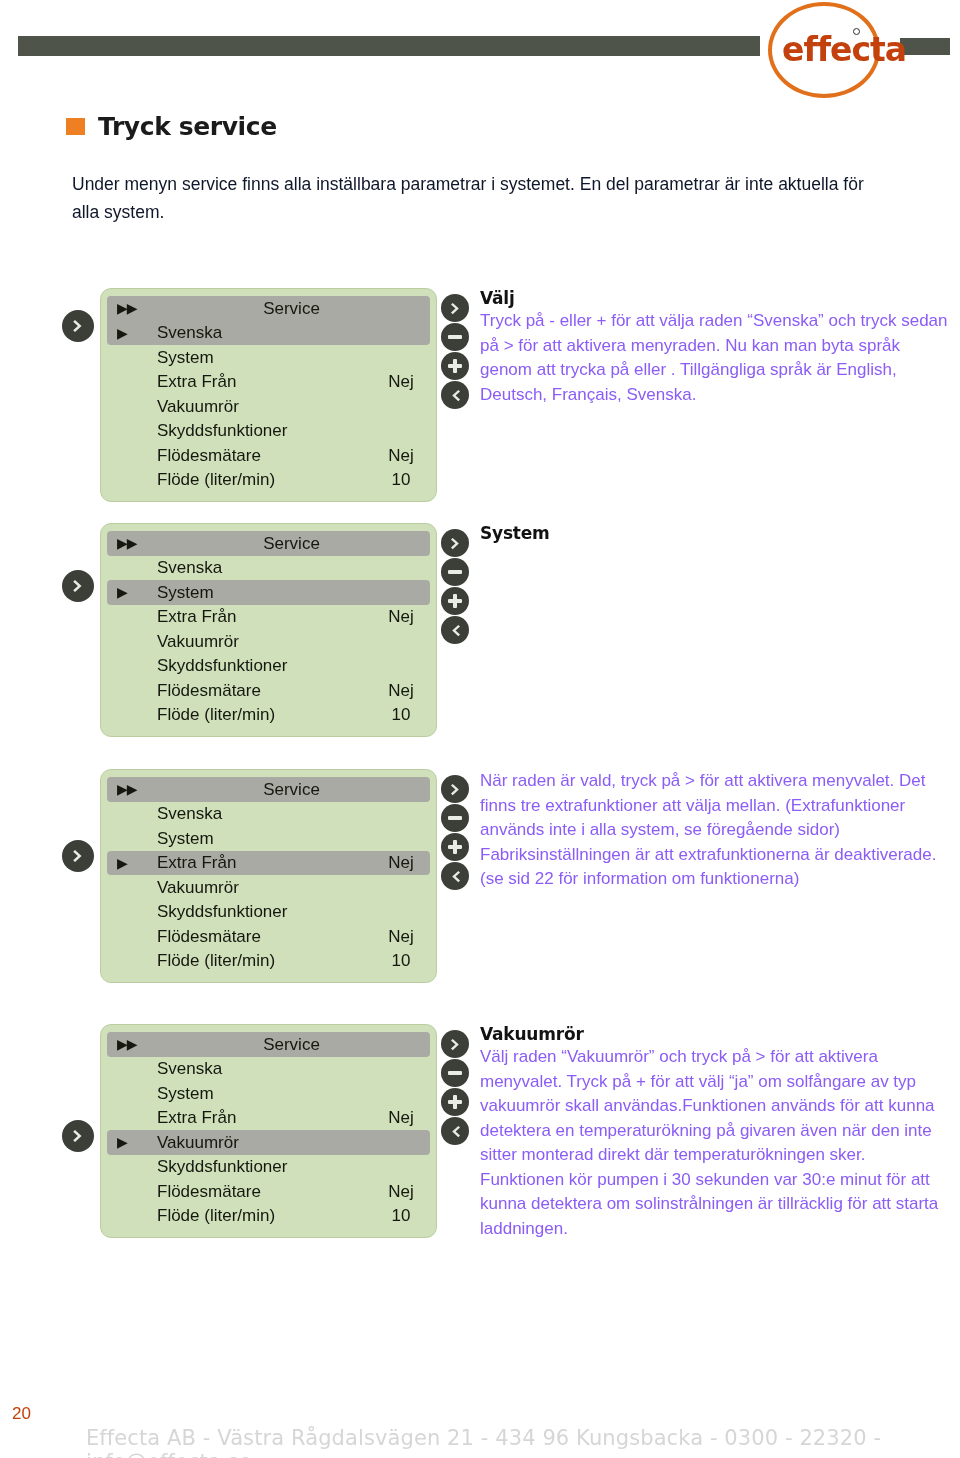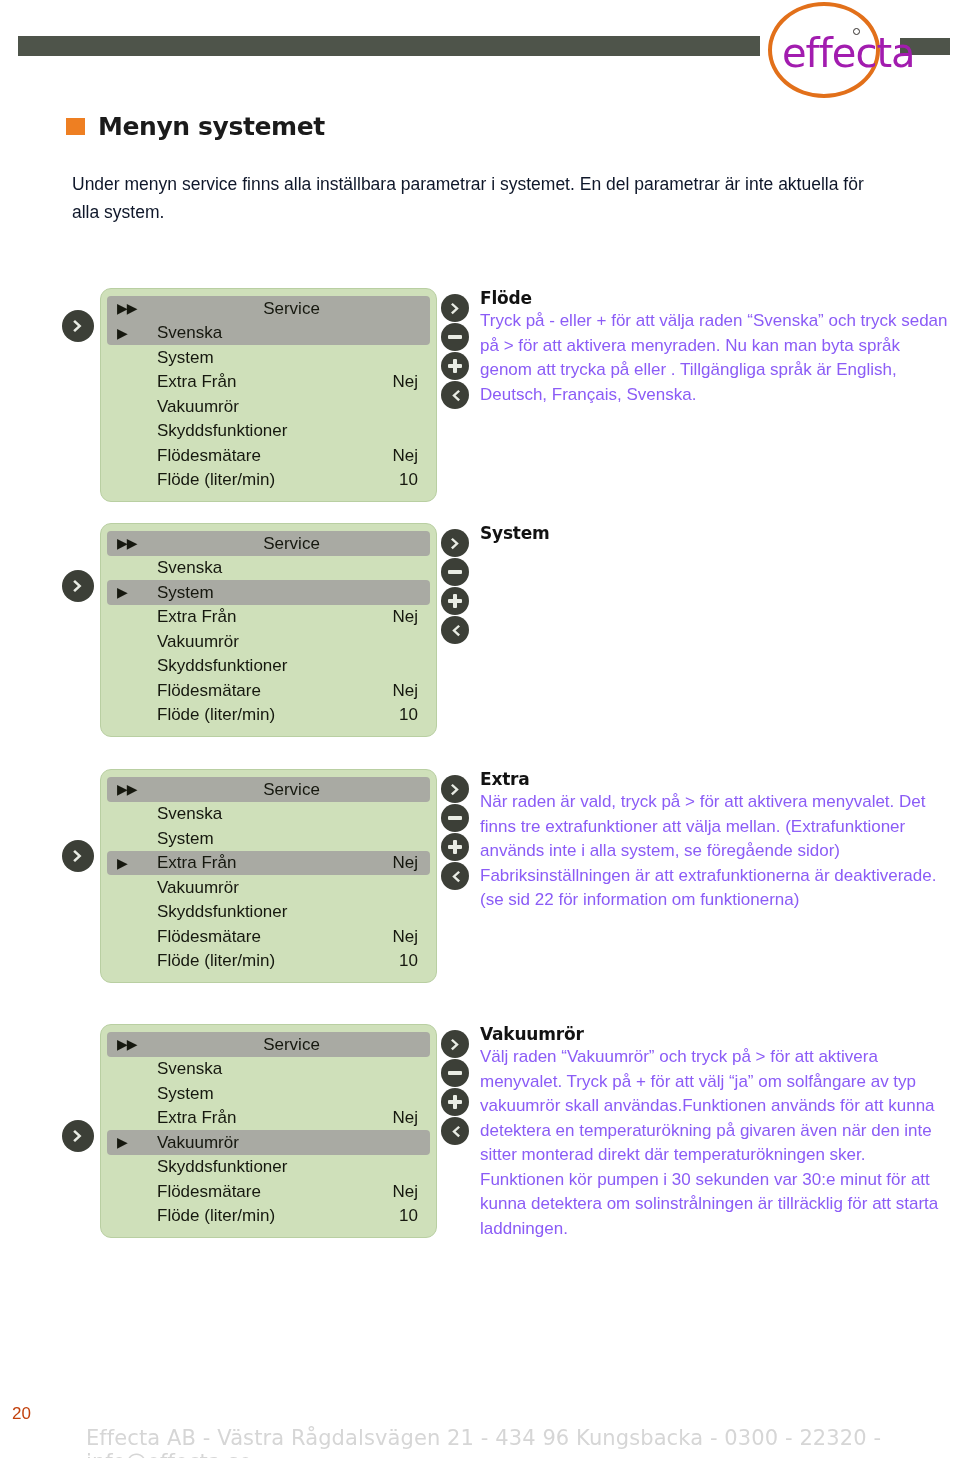--- a/index.html
+++ b/index.html
@@ -28,22 +28,22 @@
   }
   .logo .oval {
     position: absolute; left: 0; top: 0;
     width: 112px; height: 96px;
     border: 4px solid #e2701a;
     border-radius: 50%;
   }
   .logo .word {
     position: absolute; left: 14px; top: 28px;
     font-family: "DejaVu Sans", sans-serif;
-    font-weight: normal; font-size: 40px; letter-spacing: -1px;
-    color: #a21caf;
+    font-weight: bold; font-size: 33px; letter-spacing: -1px;
+    color: #c2410c;
   }
   .logo .deg {
     position: absolute; left: 85px; top: 26px;
     width: 7px; height: 7px;
     border: 1.6px solid #332f2c;
     border-radius: 50%;
   }
 
   
   .sect {
@@ -92,21 +92,21 @@
   }
   .row.hl { background: #a9aaa3; border-radius: 4px; }
   .row.hl-top { background: #a9aaa3; border-radius: 4px 4px 0 0; }
   .row.hl-bot { background: #a9aaa3; border-radius: 0 0 4px 4px; }
   .row .mark {
     width: 40px; flex: 0 0 40px;
     font-size: 14px; color: #16180f; letter-spacing: -1px;
   }
   .row .lbl { flex: 1 1 auto; }
   .row .lbl.center { text-align: center; padding-left: 42px; }
-  .row .val { flex: 0 0 auto; min-width: 34px; text-align: right; }
+  .row .val { flex: 0 0 auto; min-width: 34px; text-align: center; }
 
   .keys {
     position: absolute; left: 379px; top: 6px;
     display: flex; flex-direction: column; gap: 1px;
   }
   .key {
     width: 28px; height: 28px; border-radius: 50%;
     background: #3c3f37;
     display: flex; align-items: center; justify-content: center;
     color: #e9ece4;
@@ -150,21 +150,21 @@
   <div class="hdr-bar"></div>
   <div class="hdr-tab"></div>
   <div class="logo">
     <div class="oval"></div>
     <div class="word">effecta</div>
     <div class="deg"></div>
   </div>
 
   <div class="sect">
     <span class="sq"></span>
-    <span class="ttl">Menyn systemet</span>
+    <span class="ttl">Tryck service</span>
   </div>
   <div class="intro">Under menyn service finns alla inställbara parametrar i systemet. En del parametrar är inte aktuella för alla system.</div>
 
   <div id="blocks-host">
       <div class="block" style="left: 62px; top: 288px;">
         <div class="enter-btn" style="top: 22px;">
           <svg viewBox="0 0 16 16">
             <path d="M5 2 L11.5 8 L5 14 L3.2 12.3 L7.9 8 L3.2 3.7 Z" fill="#e9ece4"></path>
           </svg>
         </div>
@@ -222,21 +222,21 @@
           <div class="key">
             <span class="plus"></span>
           </div>
           <div class="key">
             <svg viewBox="0 0 16 16">
               <path d="M11 2 L4.5 8 L11 14 L12.8 12.3 L8.1 8 L12.8 3.7 Z" fill="#e9ece4"></path>
             </svg>
           </div>
         </div>
         <div class="expl">
-          <h4>Flöde</h4>
+          <h4>Välj</h4>
           <p>Tryck på - eller + för att välja raden “Svenska” och tryck sedan på  &gt; för att aktivera menyraden. Nu kan man byta språk genom att trycka på   eller  . Tillgängliga språk är English, Deutsch, Français, Svenska.</p>
         </div>
       </div>
       <div class="block" style="left: 62px; top: 523px;">
         <div class="enter-btn" style="top: 47px;">
           <svg viewBox="0 0 16 16">
             <path d="M5 2 L11.5 8 L5 14 L3.2 12.3 L7.9 8 L3.2 3.7 Z" fill="#e9ece4"></path>
           </svg>
         </div>
         <div class="lcd">
@@ -363,21 +363,20 @@
           <div class="key">
             <span class="plus"></span>
           </div>
           <div class="key">
             <svg viewBox="0 0 16 16">
               <path d="M11 2 L4.5 8 L11 14 L12.8 12.3 L8.1 8 L12.8 3.7 Z" fill="#e9ece4"></path>
             </svg>
           </div>
         </div>
         <div class="expl">
-          <h4>Extra</h4>
           <p>När raden är vald, tryck på  &gt; för att aktivera menyvalet. Det finns tre extrafunktioner att välja mellan. (Extrafunktioner används inte i alla system, se föregående sidor) Fabriksinställningen är att extrafunktionerna är deaktiverade. (se sid 22 för information om funktionerna)</p>
         </div>
       </div>
       <div class="block" style="left: 62px; top: 1024px;">
         <div class="enter-btn" style="top: 96px;">
           <svg viewBox="0 0 16 16">
             <path d="M5 2 L11.5 8 L5 14 L3.2 12.3 L7.9 8 L3.2 3.7 Z" fill="#e9ece4"></path>
           </svg>
         </div>
         <div class="lcd">

